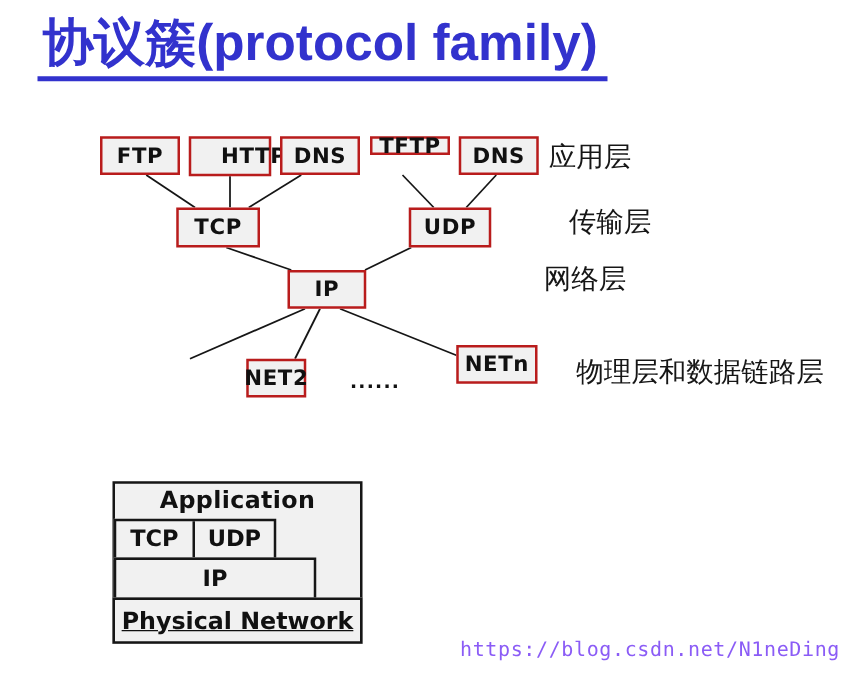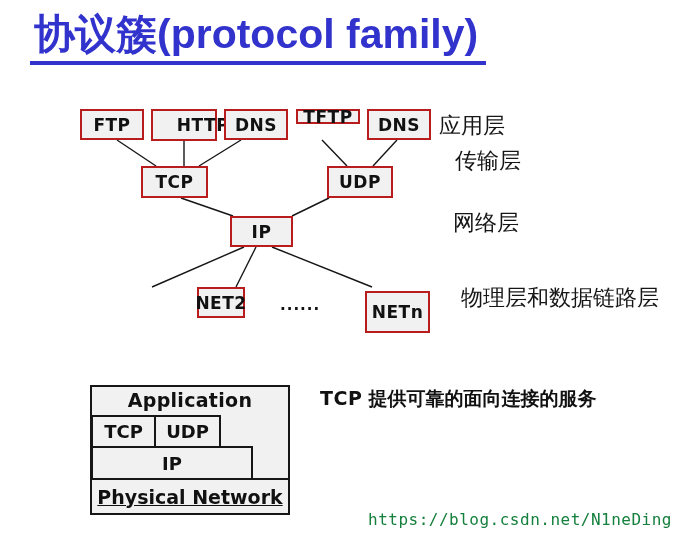--- a/index.html
+++ b/index.html
@@ -32,21 +32,21 @@
   .cellrow{display:flex;width:100%;height:100%;}
   .cell{display:flex;align-items:center;justify-content:center;font-weight:bold;font-size:18px;box-sizing:border-box;}
 
   
   .note{position:absolute;white-space:nowrap;font-size:19px;}
   .note .prefix{font-family:"DejaVu Sans","Liberation Sans",sans-serif;font-weight:bold;letter-spacing:0.5px;}
   .note .cn{font-family:"DejaVu Serif","Liberation Serif",serif;font-weight:600;}
 
   
   #watermark{position:absolute;left:368px;top:510px;font-family:"DejaVu Sans Mono","Liberation Mono",monospace;
-             font-size:16px;color:#15803d;letter-spacing:0.5px;white-space:nowrap;}
+             font-size:16px;color:#8b5cf6;letter-spacing:0.5px;white-space:nowrap;}
 </style>
 </head>
 <body>
 
 <div id="page">
 
   <div id="title">协议簇(protocol family)</div>
 
   <svg id="wires" viewBox="0 0 683 540">
     <g stroke="#161616" stroke-width="1.4">
@@ -69,25 +69,25 @@
   <div class="node" style="left:296px;top:109px;width:64px;height:15px;">TFTP</div>
   <div class="node" style="left:367px;top:109px;width:64px;height:31px;">DNS</div>
 
   <div class="node" style="left:141px;top:166px;width:67px;height:32px;">TCP</div>
   <div class="node" style="left:327px;top:166px;width:66px;height:32px;">UDP</div>
 
   <div class="node" style="left:230px;top:216px;width:63px;height:31px;">IP</div>
 
   <div class="node" style="left:197px;top:287px;width:48px;height:31px;">NET2</div>
   <div class="ellipsis" style="left:280px;top:296px;">......</div>
-  <div class="node" style="left:365px;top:291px;width:65px;height:42px;">NETn</div>
+  <div class="node" style="left:365px;top:276px;width:65px;height:31px;">NETn</div>
 
   <div class="layer-label" style="left:439px;top:111px;">应用层</div>
-  <div class="layer-label" style="left:455px;top:146px;">传输层</div>
-  <div class="layer-label" style="left:453px;top:208px;">网络层</div>
+  <div class="layer-label" style="left:455px;top:163px;">传输层</div>
+  <div class="layer-label" style="left:435px;top:208px;">网络层</div>
   <div class="layer-label" style="left:461px;top:283px;">物理层和数据链路层</div>
 
   <div class="stackbox" style="left:90px;top:385px;width:200px;height:130px;"></div>
   <div class="stacktext" style="left:90px;top:389px;width:200px;">Application</div>
 
   <div class="stackbox" style="left:91px;top:415px;width:130px;height:33px;">
     <div class="cellrow">
       <div class="cell" style="width:63px;border-right:2px solid #161616;">TCP</div>
       <div class="cell" style="flex:1;">UDP</div>
     </div>
@@ -98,20 +98,16 @@
       <div class="cell" style="flex:1;">IP</div>
     </div>
   </div>
 
   <div class="stackbox" style="left:90px;top:478px;width:200px;height:37px;">
     <div class="cellrow">
       <div class="cell" style="flex:1;font-size:19px;text-decoration:underline;">Physical Network</div>
     </div>
   </div>
 
-  <div class="note" style="left:320px;top:386px;">
-    <span class="prefix">TCP</span>
-    <span class="cn">提供可靠的面向连接的服务</span>
-  </div>
 
   <div id="watermark">https://blog.csdn.net/N1neDing</div>
 
 </div>
 
 </body></html>

